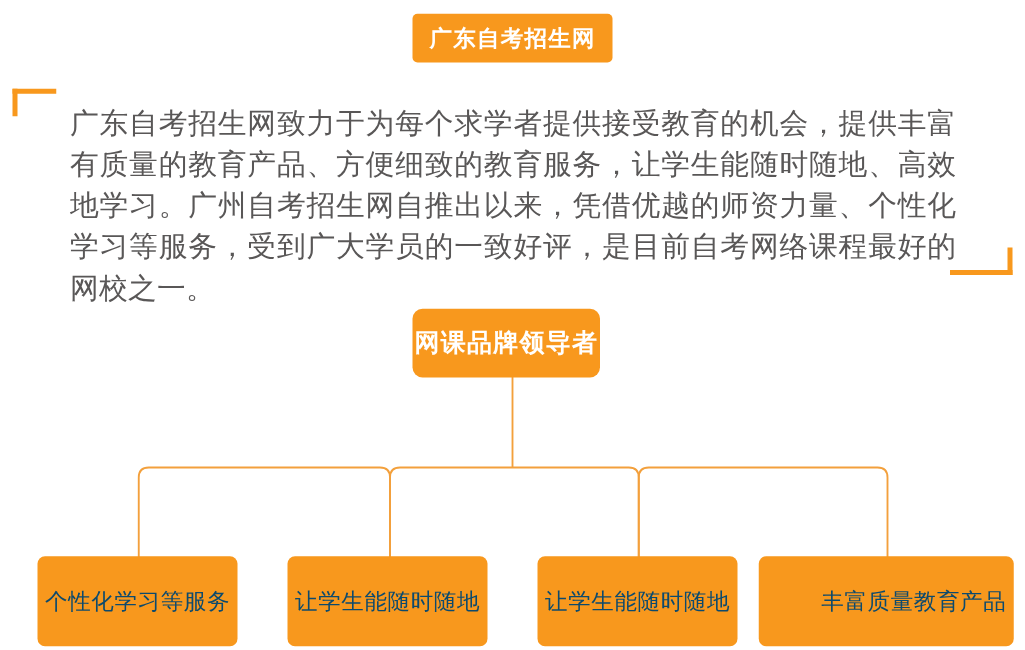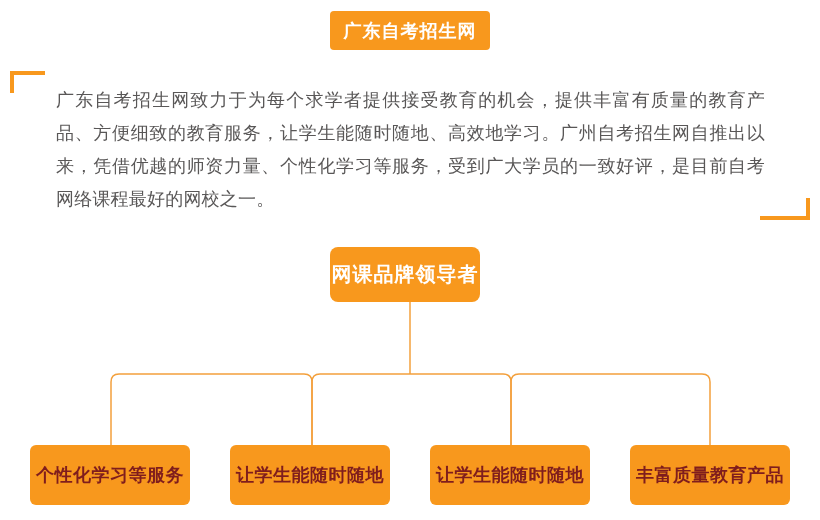--- a/index.html
+++ b/index.html
@@ -22,21 +22,21 @@
     font-weight: bold;
     display: flex; align-items: center; justify-content: center;
     letter-spacing: 1px;
   }
   .intro-text {
     position: absolute;
     left: 56px; top: 83px;
     width: 709px;
     margin: 0;
     color: var(--text-color, #595757);
-    font-size: 18px;
+    font-size: 23px;
     line-height: 33px;
     text-align: justify;
     letter-spacing: 0.2px;
   }
   .corner { position: absolute; }
   .corner.tl {
     left: 10px; top: 71px;
     width: 31px; height: 18px;
     border-top: 4px solid var(--accent, #f8981d);
     border-left: 4px solid var(--accent, #f8981d);
@@ -63,34 +63,33 @@
   .connectors {
     position: absolute;
     left: 0; top: 0;
     width: 820px; height: 520px;
     pointer-events: none;
     z-index: 1;
   }
   .child-box {
     position: absolute;
     top: 445px;
-    width: 160px; height: 60px;
+    width: 160px; height: 72px;
     background: var(--accent, #f8981d);
     border-radius: 6px;
-    color: #7f1d1d;
+    color: #0c4a6e;
     font-size: 18px;
     display: flex; align-items: center; justify-content: center;
     letter-spacing: 0.5px;
     z-index: 2;
-    font-weight: bold;
   }
   .child-box.c0 { left: 30px; }
   .child-box.c1 { left: 230px; }
   .child-box.c2 { left: 430px; }
-  .child-box.c3 { left: 630px; }
+  .child-box.c3 { left: 607px; padding-left: 44px; }
 </style>
 </head>
 <body>
 
 <div class="stage">
 
   <div class="badge">广东自考招生网</div>
 
   <span class="corner tl"></span>
   <span class="corner br"></span>

